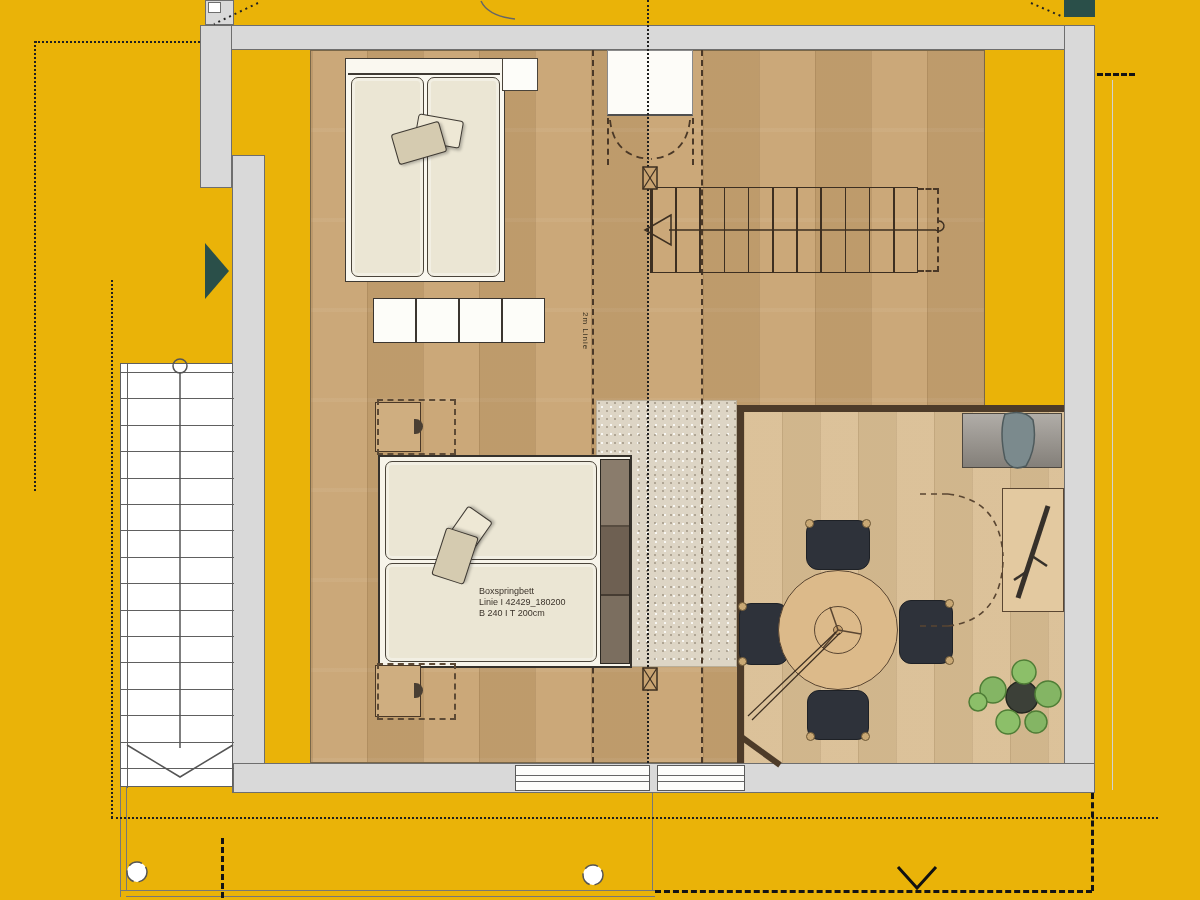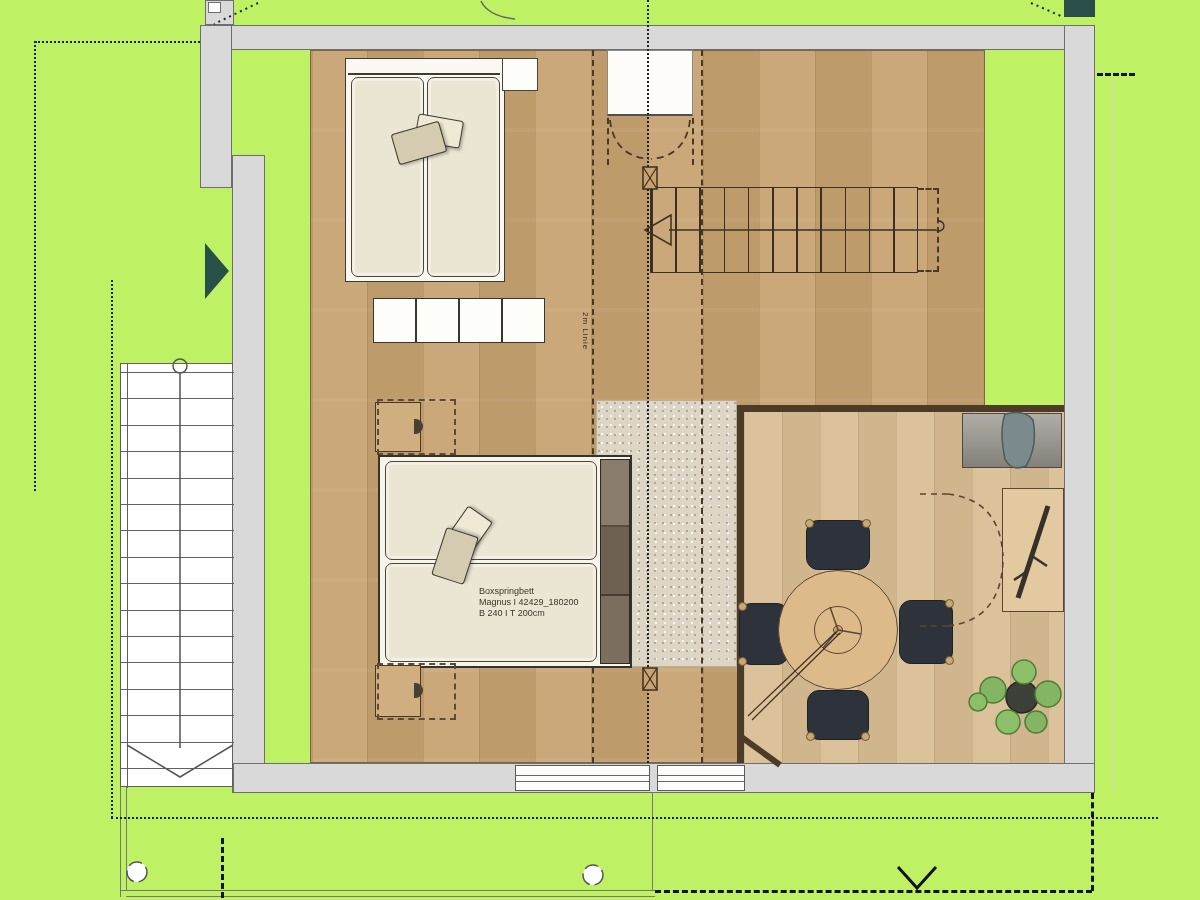--- a/index.html
+++ b/index.html
@@ -1,16 +1,16 @@
 <!DOCTYPE html>
 <html><head>
 <meta charset="utf-8">
 <style>
   html,body{margin:0;padding:0;background:#ffffff;}
-  .canvas{position:relative;width:1200px;height:900px;background:#bef264;overflow:hidden;
+  .canvas{position:relative;width:1200px;height:900px;background:#eab308;overflow:hidden;
           font-family:"Liberation Sans",sans-serif;}
   .abs{position:absolute;box-sizing:border-box;}
   
   .wall{background:#d9d9d9;border:1px solid #6e6e6e;}
   
   .floor-main{
     background-color:#c8a371;
     background-image:
       repeating-linear-gradient(90deg, rgba(93,62,28,0.14) 0 1.5px, rgba(0,0,0,0) 1.5px 56px),
       repeating-linear-gradient(90deg, rgba(255,255,255,0.06) 0 56px, rgba(0,0,0,0.05) 56px 112px),
@@ -126,21 +126,21 @@
 
   <div class="abs" style="left:378px;top:455px;width:254px;height:213px;background:#f7f4ea;border:2px solid #35312b;">
     <div class="abs mattress" style="left:5px;top:4px;width:212px;height:99px;"></div>
     <div class="abs mattress" style="left:5px;top:106px;width:212px;height:99px;"></div>
     <div class="abs" style="left:220px;top:2px;width:30px;height:205px;
                 background:linear-gradient(180deg,#8a7c6c 0 32%,#574c40 32% 33%,#6e6052 33% 66%,#463c32 66% 67%,#7b6e5f 67% 100%);border:1px solid #2c2822;"></div>
     <div class="abs pillow" style="left:66px;top:60px;width:44px;height:30px;background:#eee8d5;transform:rotate(-55deg);"></div>
     <div class="abs pillow" style="left:50px;top:82px;width:50px;height:34px;background:#d5cbb0;transform:rotate(-72deg);"></div>
     <div class="abs bed-label" style="left:99px;top:129px;">
       <div>Boxspringbett</div>
-      <div>Magnus I 42429_180200</div>
+      <div>Linie I 42429_180200</div>
       <div>B 240 I T 200cm</div>
     </div>
   </div>
 
   <div class="abs" style="left:375px;top:402px;width:46px;height:50px;background:#cfae80;border:1px solid #4a3827;"></div>
   <div class="abs" style="left:377px;top:399px;width:79px;height:56px;border:2px dashed #5d4a35;"></div>
   <div class="abs" style="left:414px;top:419px;width:9px;height:15px;background:#4a3f33;border-radius:0 8px 8px 0;"></div>
   <div class="abs" style="left:375px;top:665px;width:46px;height:52px;background:#cfae80;border:1px solid #4a3827;"></div>
   <div class="abs" style="left:377px;top:663px;width:79px;height:57px;border:2px dashed #5d4a35;"></div>
   <div class="abs" style="left:414px;top:683px;width:9px;height:15px;background:#4a3f33;border-radius:0 8px 8px 0;"></div>

